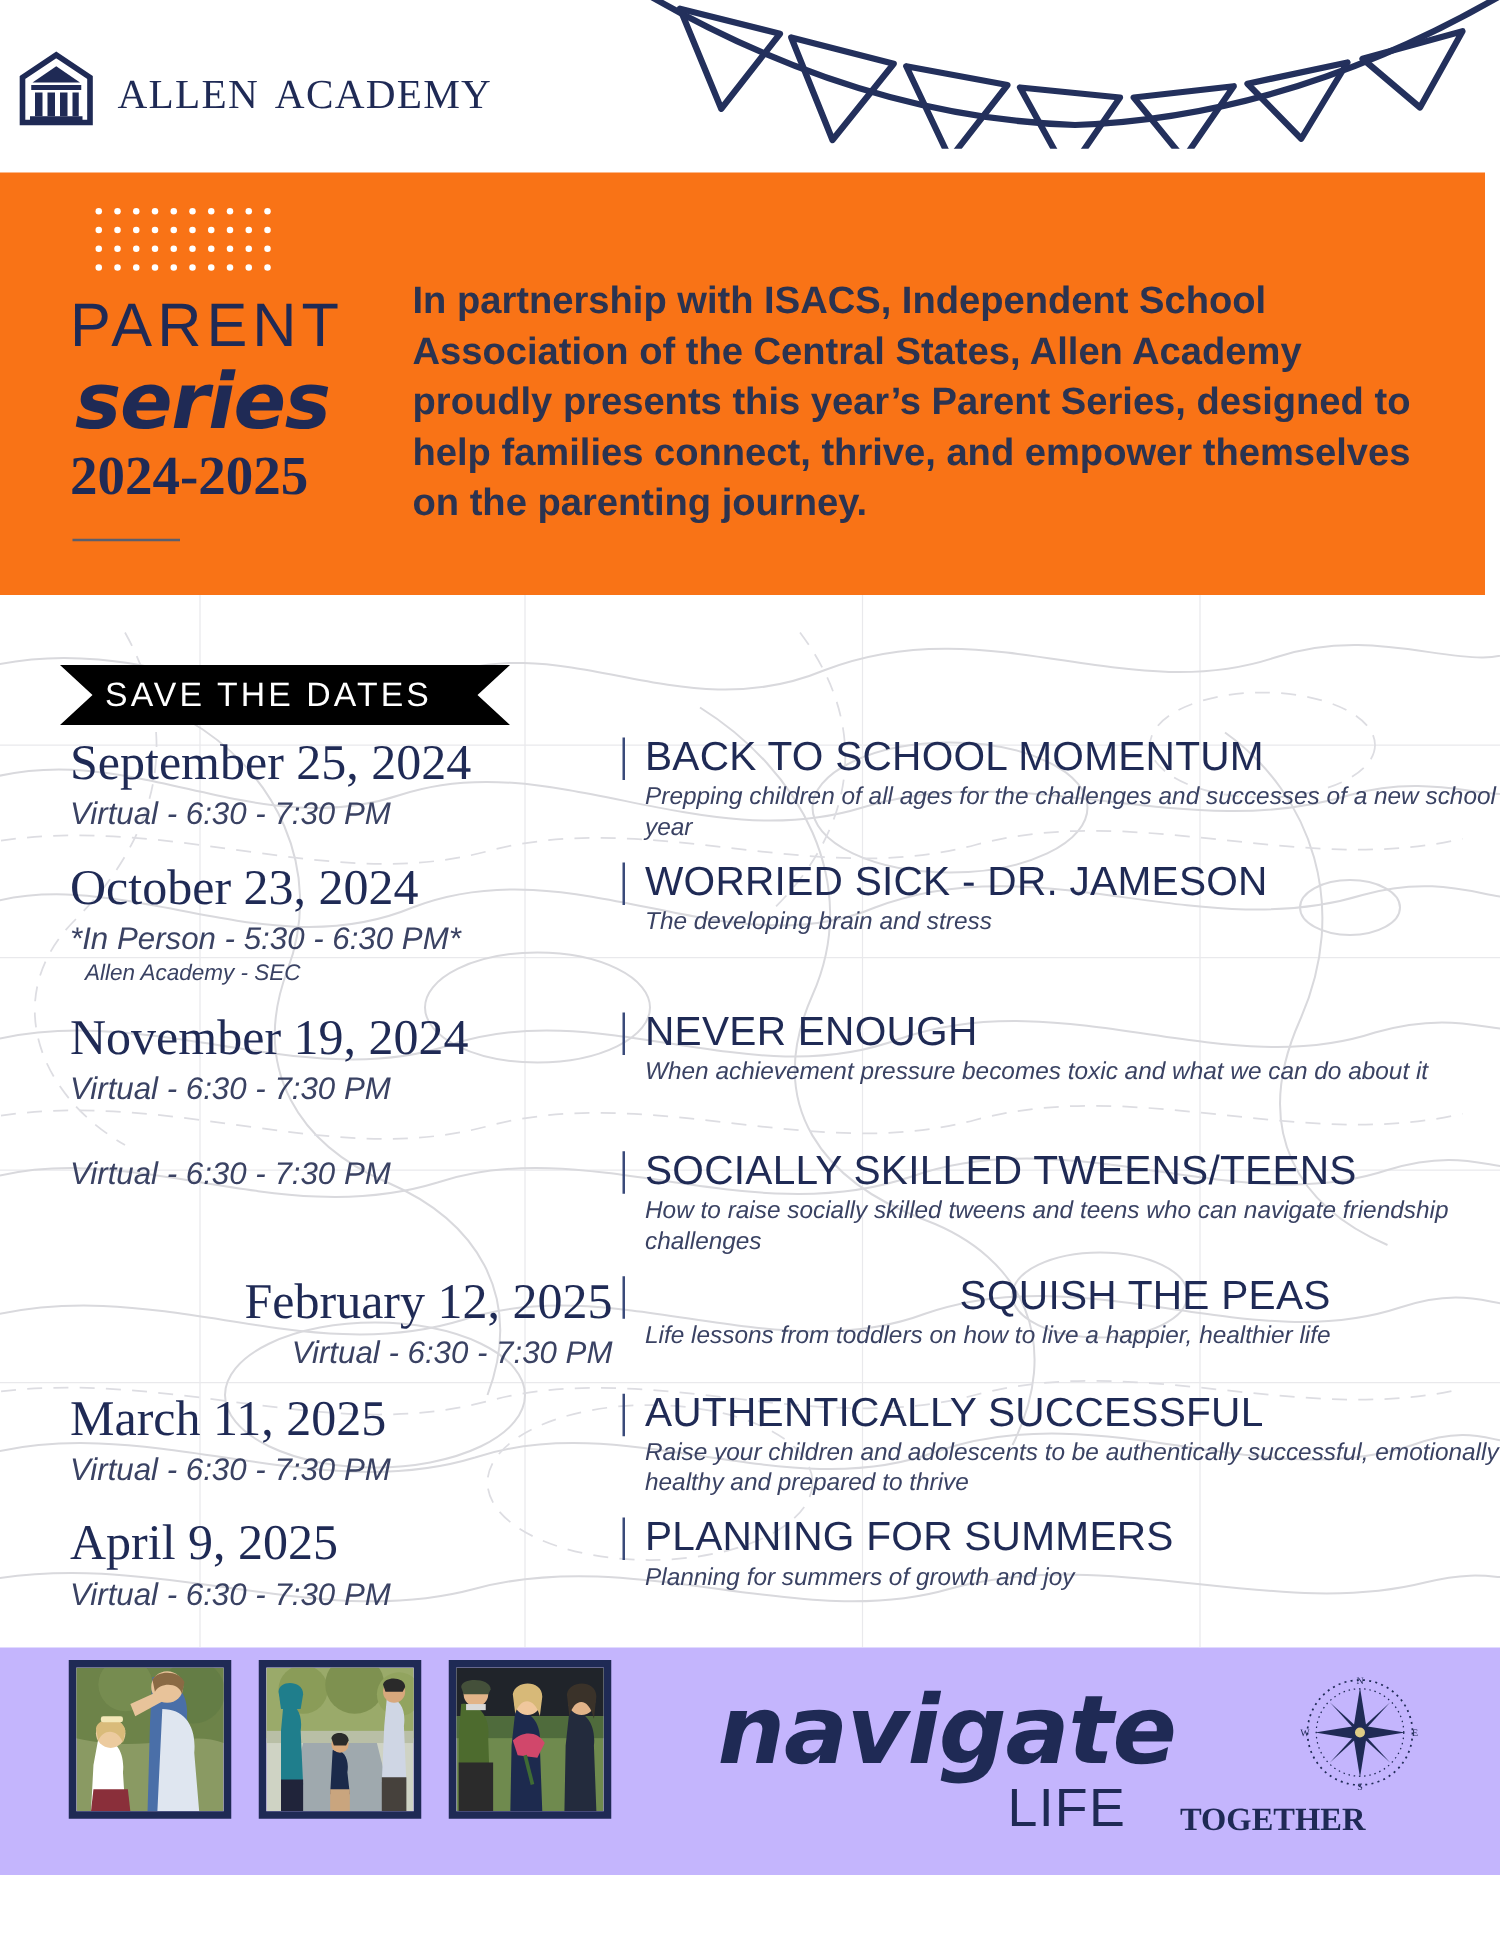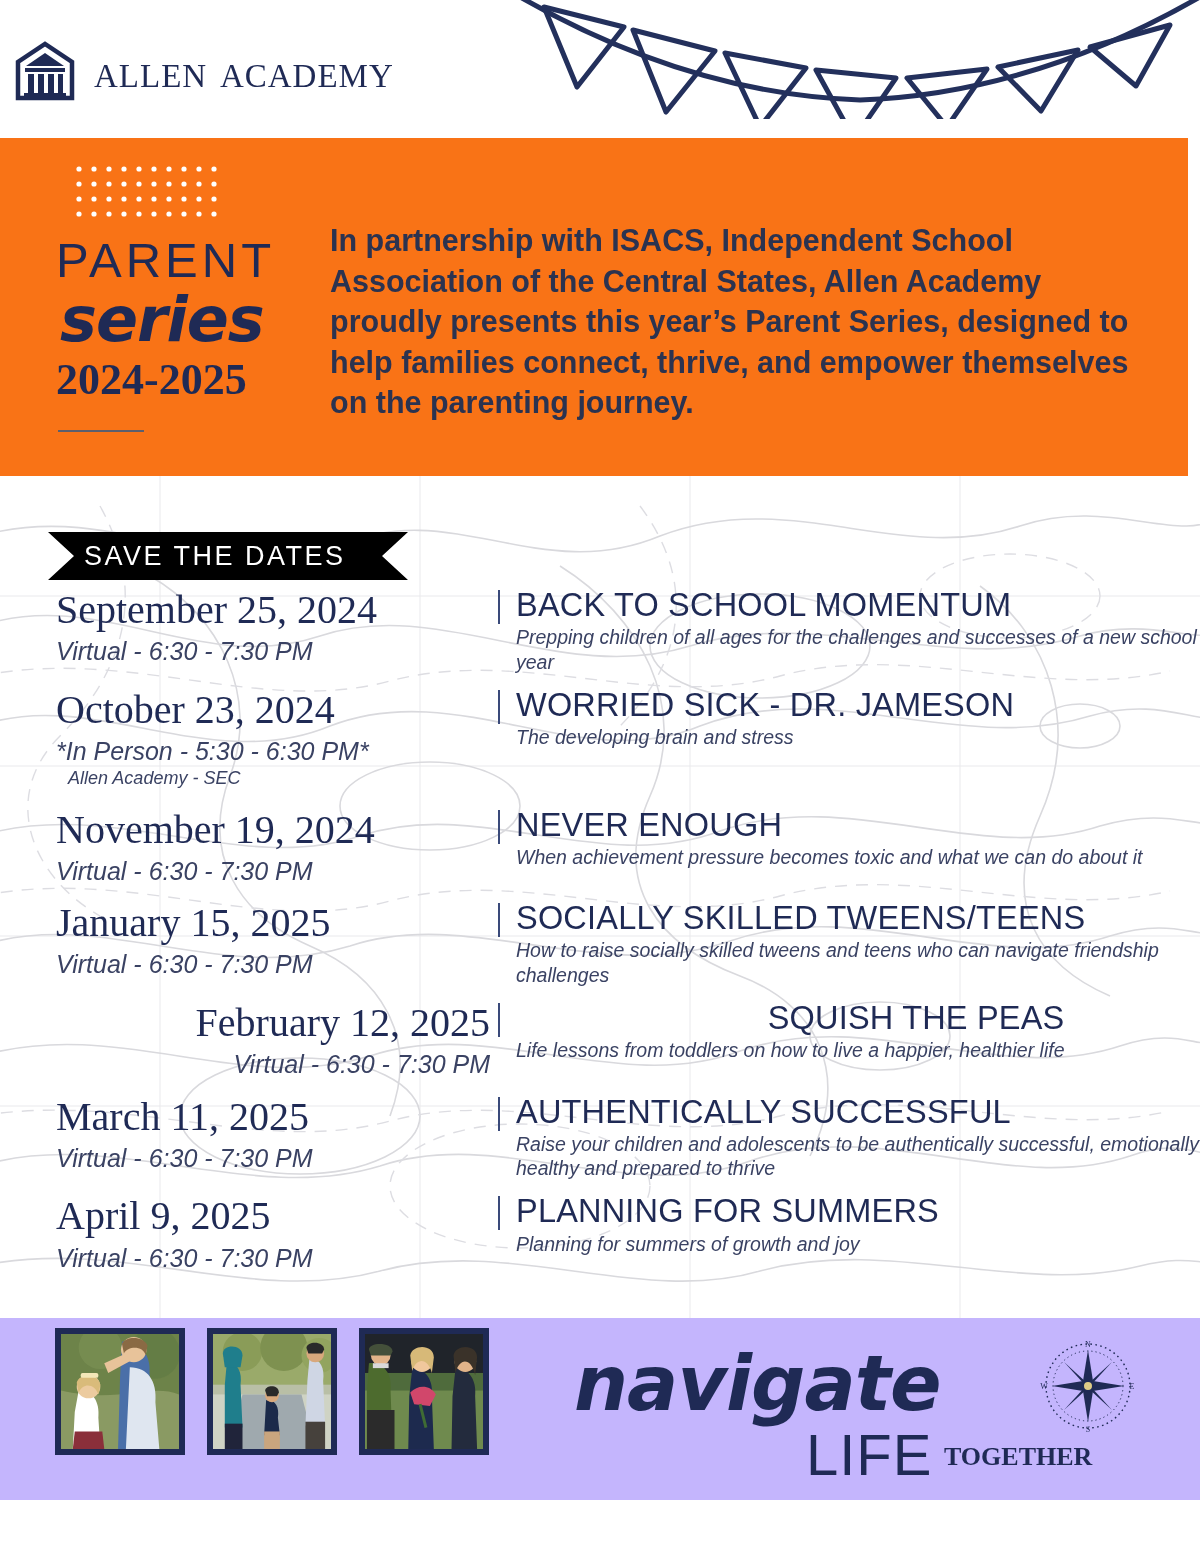--- a/index.html
+++ b/index.html
@@ -103,21 +103,21 @@
   .photo svg { display: block; width: 100%; height: 100%; }
   .tagline { position: absolute; left: 560px; top: 12px; width: 600px; height: 160px; }
   .nav-word {
     font-family: "DejaVu Sans", sans-serif;
     font-style: italic; font-weight: bold;
     font-size: 76px; color: #1f2a55; line-height: 1;
     position: absolute; left: 14px; top: 16px; letter-spacing: -1px;
   }
   .life-word {
     position: absolute; left: 246px; top: 96px;
-    font-size: 58px; color: #1f2a55; letter-spacing: 1px; line-height: 1;
+    font-size: 43px; color: #1f2a55; letter-spacing: 1px; line-height: 1;
   }
   .together-word {
     position: absolute; left: 384px; top: 104px;
     font-family: "Liberation Serif", serif; font-weight: bold;
     font-size: 37px; color: #1f2a55; line-height: 1;
     font-variant: small-caps; text-transform: lowercase;
   }
   .compass { position: absolute; left: 480px; top: 8px; width: 96px; height: 96px; }
 </style>
 </head>
@@ -280,37 +280,36 @@
       </div>
       <div class="sess-right">
         <div class="bar"></div>
         <div>
           <div class="sess-title">WORRIED SICK -  DR. JAMESON</div>
           <div class="sess-desc">The developing brain and stress</div>
         </div>
       </div>
     </div>
 
-    <div class="session" style="margin-bottom:14px;">
+    <div class="session" style="margin-bottom:32px;">
       <div class="sess-left">
         <div class="sess-date">November 19, 2024</div>
         <div class="sess-meta">Virtual - 6:30 - 7:30 PM</div>
       </div>
       <div class="sess-right">
         <div class="bar"></div>
         <div>
           <div class="sess-title">NEVER ENOUGH</div>
           <div class="sess-desc">When achievement pressure becomes toxic and what we can do about it</div>
         </div>
       </div>
     </div>
 
     <div class="session" style="margin-bottom:14px;">
       <div class="sess-left">
-        <div class="sess-date">January 15, 2025</div>
         <div class="sess-meta">Virtual - 6:30 - 7:30 PM</div>
       </div>
       <div class="sess-right">
         <div class="bar"></div>
         <div>
           <div class="sess-title">SOCIALLY SKILLED TWEENS/TEENS</div>
           <div class="sess-desc">How to raise socially skilled tweens and teens who can navigate friendship challenges</div>
         </div>
       </div>
     </div>

